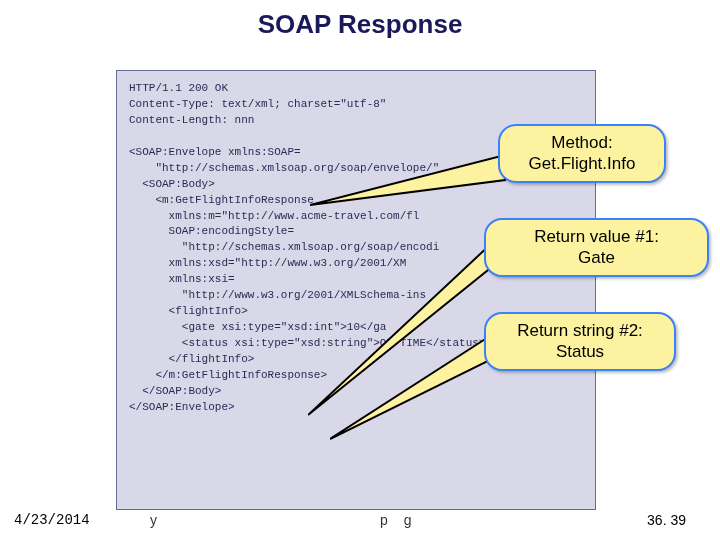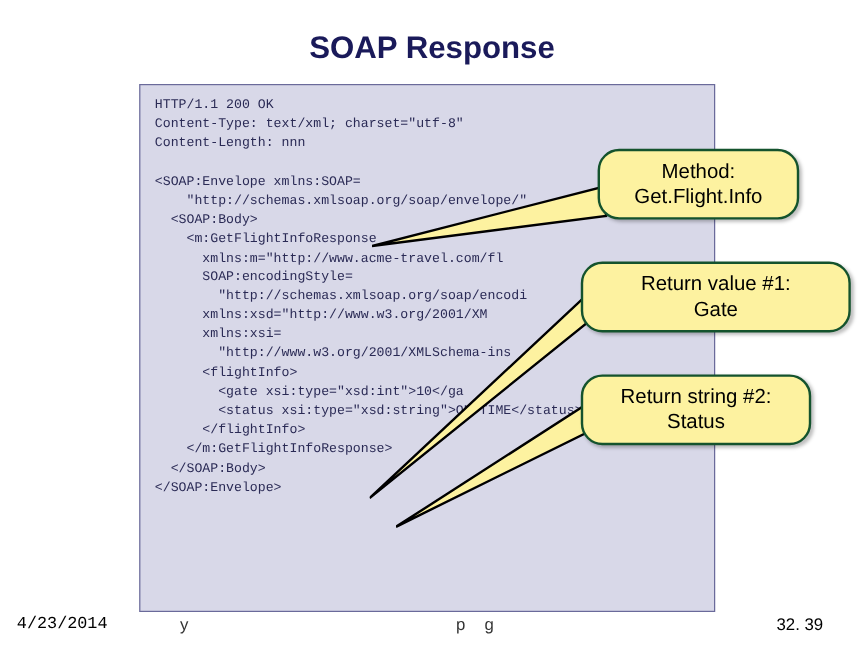--- a/index.html
+++ b/index.html
@@ -9,21 +9,21 @@
     background: #ffffff;
     font-family: Arial, Helvetica, sans-serif;
     position: relative;
     overflow: hidden;
   }
   .title {
     text-align: center;
     font-size: 26px;
     font-weight: bold;
     color: #1a1a5a;
-    margin-top: 24px;
+    margin-top: 9px;
   }
   .code-box {
     position: absolute;
     left: 116px;
     top: 70px;
     width: 480px;
     height: 440px;
     background: #d8d8e8;
     border: 1px solid #6a6a9a;
     padding: 10px 12px;
@@ -31,21 +31,21 @@
     font-size: 11px;
     line-height: 1.45;
     color: #2a2a55;
     white-space: pre;
     filter: blur(0.6px);
     overflow: hidden;
   }
   .callout {
     position: absolute;
     background: #fdf2a0;
-    border: 2px solid #14532d;
+    border: 2px solid #3b82f6;
     border-radius: 18px;
     padding: 6px 14px;
     font-size: 17px;
     color: #000;
     text-align: center;
     line-height: 1.25;
     z-index: 10;
     box-shadow: 2px 2px 3px rgba(0,0,0,0.25);
   }
   .callout-method { left: 498px; top: 124px; width: 168px; }
@@ -116,14 +116,14 @@
   <span>Status</span>
 </div>
 <svg class="pointer" style="left:330px; top:334px; width:170px; height:110px;">
   <polygon points="0,105 160,2 160,26" fill="#fdf2a0" stroke="#000" stroke-width="2"></polygon>
 </svg>
 
 <div class="footer">
   <span class="date">4/23/2014</span>
   <span class="mid">y</span>
   <span class="mid" style="left:380px;text-align:right;">p   g</span>
-  <span class="page">32. 39</span>
+  <span class="page">36. 39</span>
 </div>
 
 </body></html>

